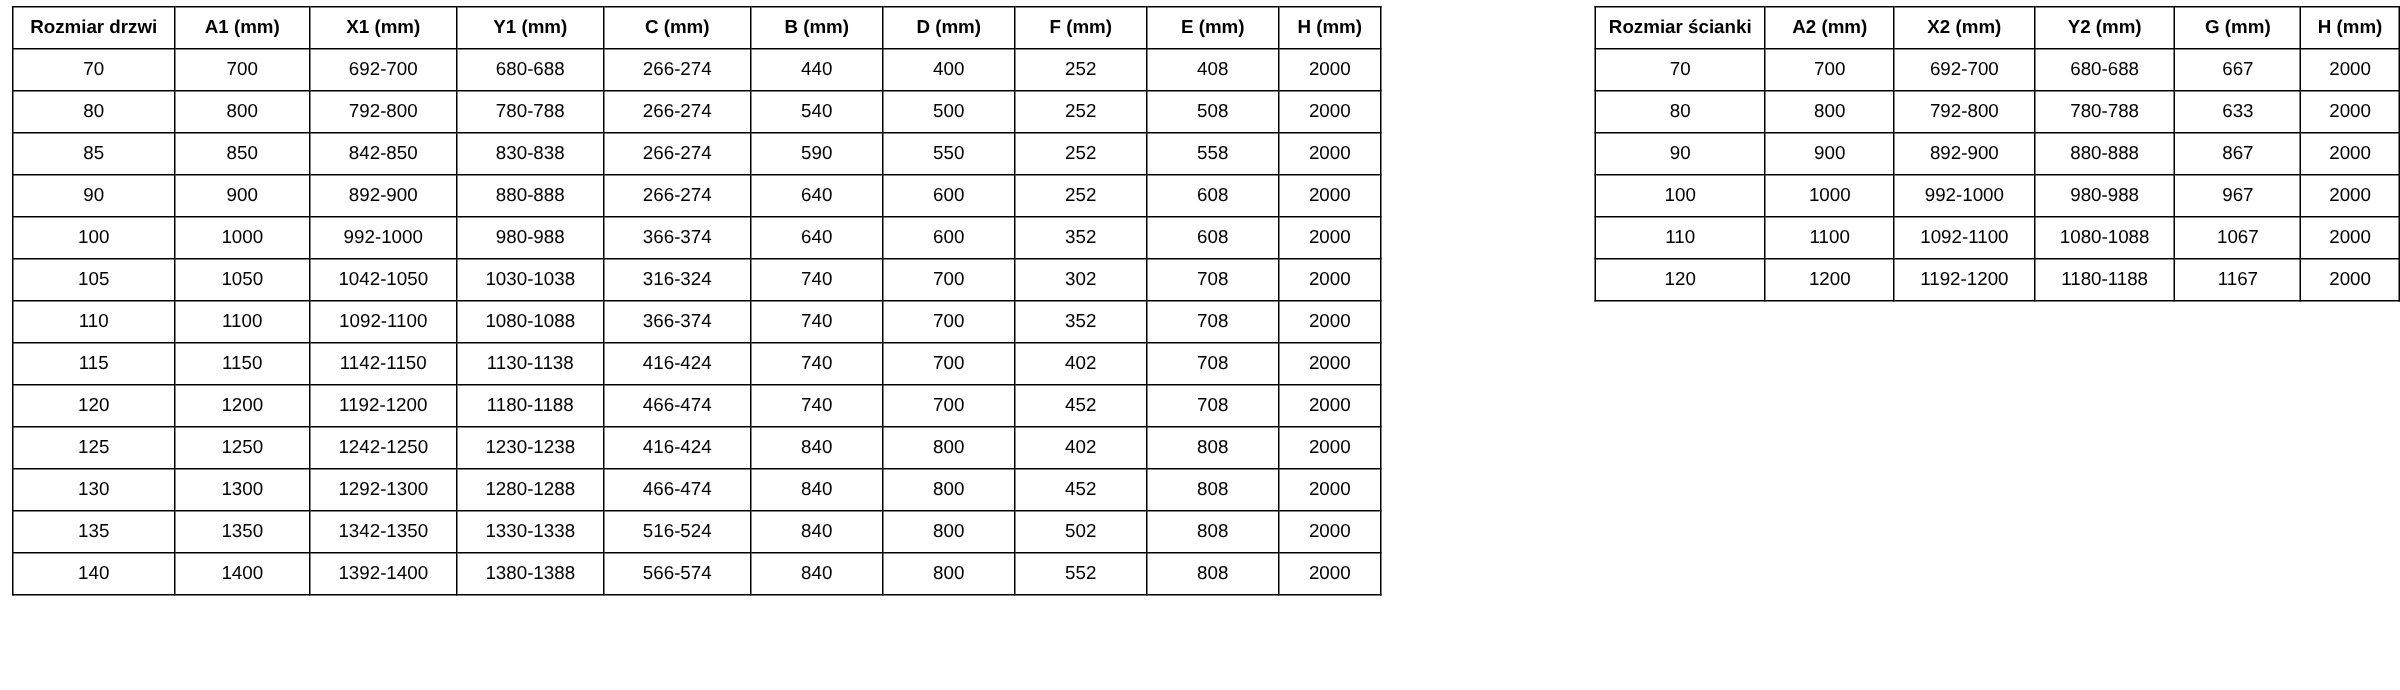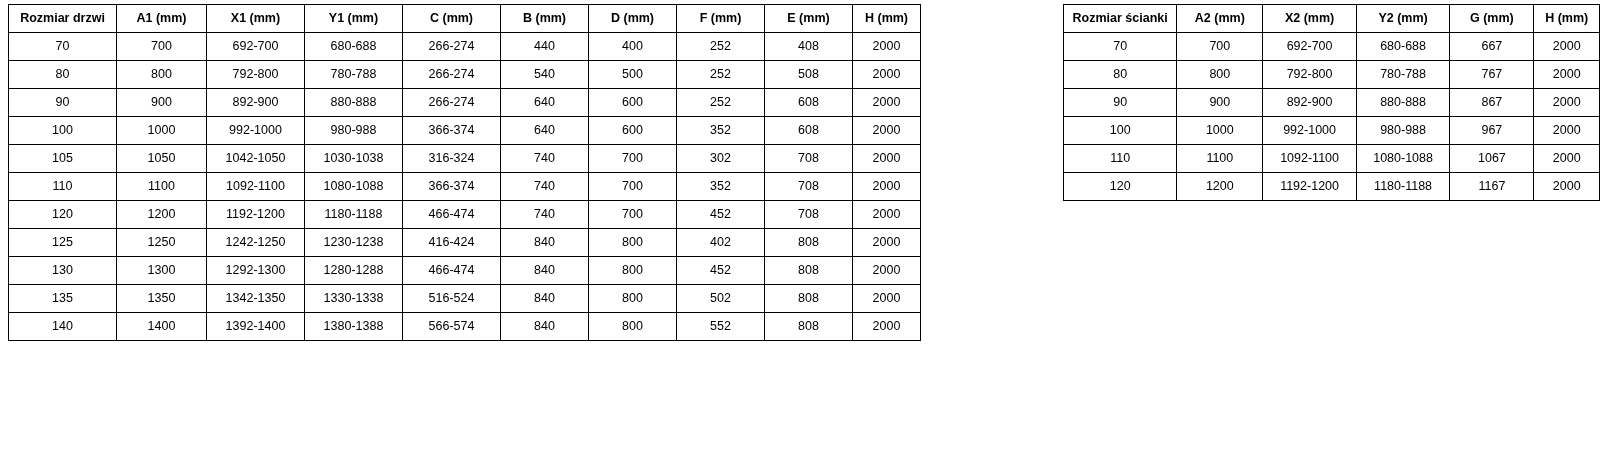--- a/index.html
+++ b/index.html
@@ -122,20 +122,32 @@
             <td>792-800</td>
             <td>780-788</td>
             <td>266-274</td>
             <td>540</td>
             <td>500</td>
             <td>252</td>
             <td>508</td>
             <td>2000</td>
           </tr>
           <tr>
+            <td>85</td>
+            <td>850</td>
+            <td>842-850</td>
+            <td>830-838</td>
+            <td>266-274</td>
+            <td>590</td>
+            <td>550</td>
+            <td>252</td>
+            <td>558</td>
+            <td>2000</td>
+          </tr>
+          <tr>
             <td>90</td>
             <td>900</td>
             <td>892-900</td>
             <td>880-888</td>
             <td>266-274</td>
             <td>640</td>
             <td>600</td>
             <td>252</td>
             <td>608</td>
             <td>2000</td>
@@ -166,20 +178,32 @@
           </tr>
           <tr>
             <td>110</td>
             <td>1100</td>
             <td>1092-1100</td>
             <td>1080-1088</td>
             <td>366-374</td>
             <td>740</td>
             <td>700</td>
             <td>352</td>
+            <td>708</td>
+            <td>2000</td>
+          </tr>
+          <tr>
+            <td>115</td>
+            <td>1150</td>
+            <td>1142-1150</td>
+            <td>1130-1138</td>
+            <td>416-424</td>
+            <td>740</td>
+            <td>700</td>
+            <td>402</td>
             <td>708</td>
             <td>2000</td>
           </tr>
           <tr>
             <td>120</td>
             <td>1200</td>
             <td>1192-1200</td>
             <td>1180-1188</td>
             <td>466-474</td>
             <td>740</td>
@@ -267,21 +291,21 @@
             <td>692-700</td>
             <td>680-688</td>
             <td>667</td>
             <td>2000</td>
           </tr>
           <tr>
             <td>80</td>
             <td>800</td>
             <td>792-800</td>
             <td>780-788</td>
-            <td>767</td>
+            <td>633</td>
             <td>2000</td>
           </tr>
           <tr>
             <td>90</td>
             <td>900</td>
             <td>892-900</td>
             <td>880-888</td>
             <td>867</td>
             <td>2000</td>
           </tr>

